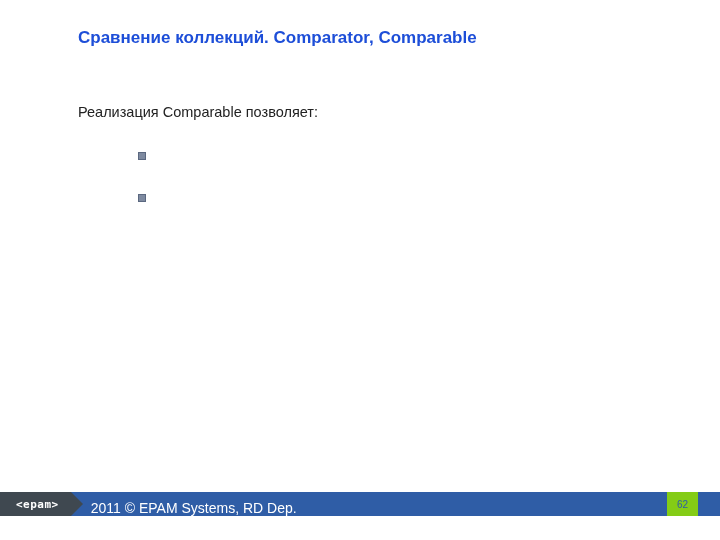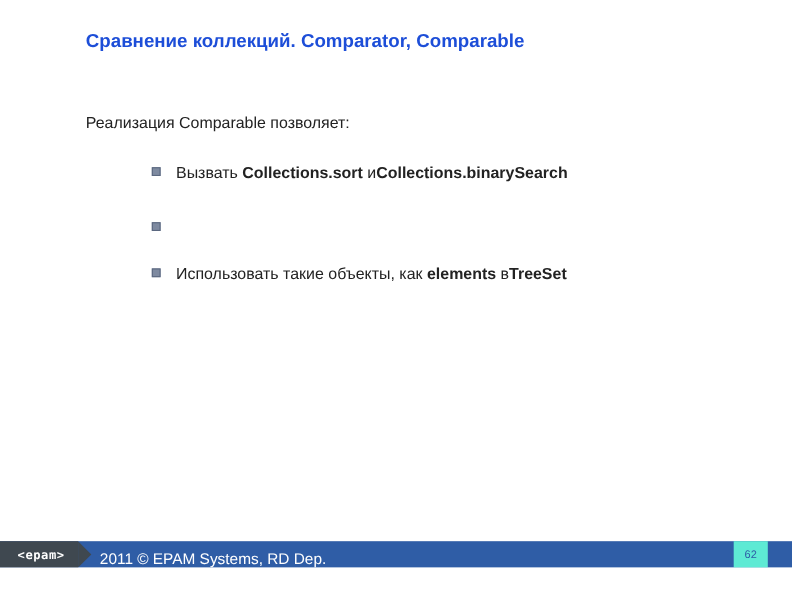--- a/index.html
+++ b/index.html
@@ -82,21 +82,21 @@
     margin-left: 20px;
     color: #fff;
     font-size: 14px;
   }
   .page-num {
     position: absolute;
     right: 22px;
     bottom: 0;
     height: 24px;
     display: flex; align-items: center;
-    background: #5eead4;
+    background: #84cc16;
     color: #2f5da6;
     font-size: 10px;
     padding: 0 10px;
   }
   .bottom-strip {
     position: absolute;
     left: 0; bottom: 0;
     width: 100%; height: 24px;
     background: #fff;
   }
@@ -104,28 +104,23 @@
 </head>
 <body>
 
 <div class="slide-title">Сравнение коллекций. Comparator, Comparable</div>
 
 <div class="body-text">Реализация Comparable позволяет:</div>
 
 <div class="bullets">
   <div class="bitem">
     <div class="bullet-mark"></div>
-    <div class="btxt">Вызвать <b>Collections.sort</b> и<b>Collections.binarySearch</b></div>
   </div>
   <div class="bitem">
     <div class="bullet-mark"></div>
-  </div>
-  <div class="bitem">
-    <div class="bullet-mark"></div>
-    <div class="btxt">Использовать такие объекты, как <b>elements</b> в<b>TreeSet</b></div>
   </div>
 </div>
 
 <div class="footer">
   <div class="logo-chip">&lt;epam&gt;</div>
   <div class="footer-text">2011 © EPAM Systems, RD Dep.</div>
   <div class="page-num">62</div>
 </div>
 <div class="bottom-strip"></div>
 

